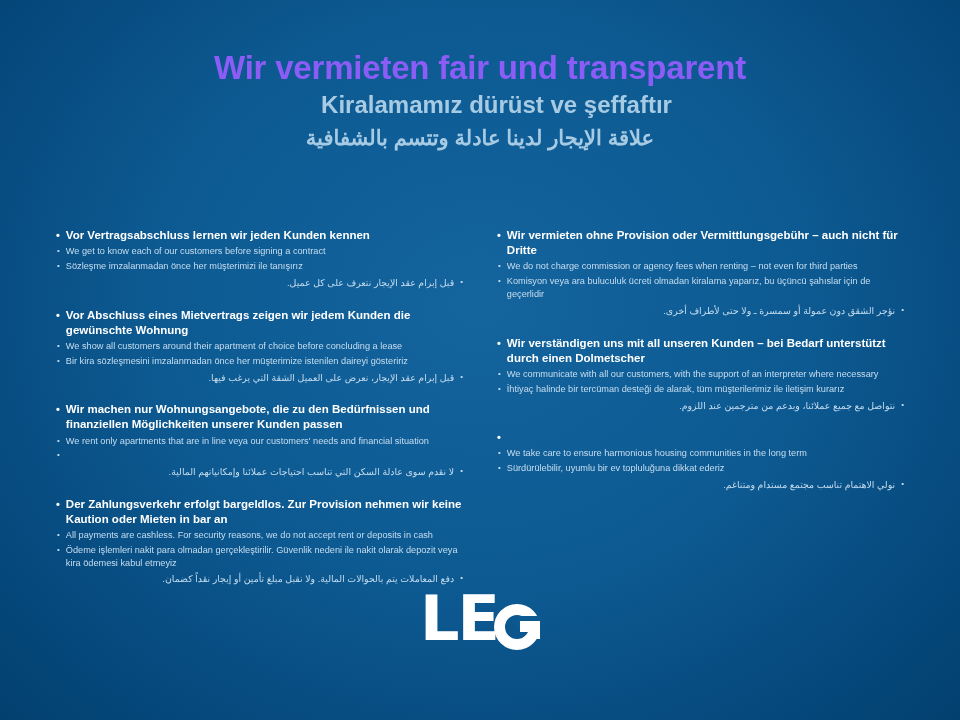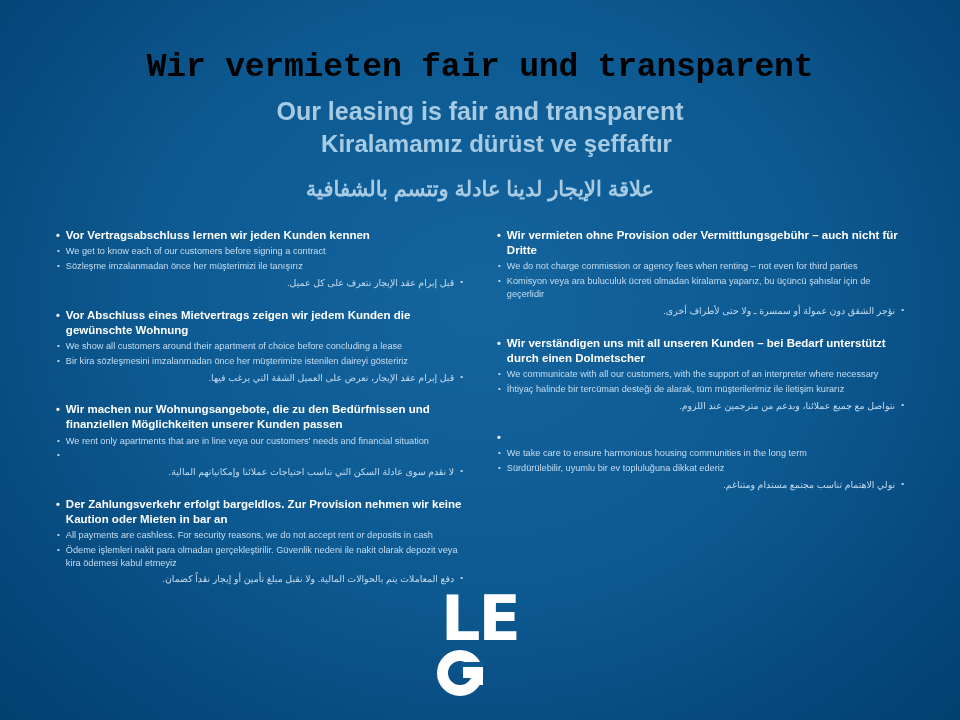--- a/index.html
+++ b/index.html
@@ -27,41 +27,40 @@
     position: absolute;
     top: 48px;
     left: 0;
     right: 0;
     text-align: center;
   }
   .title-de {
     font-size: 33px;
     font-weight: bold;
     letter-spacing: -0.2px;
-    color: #000000;
+    color: #8b5cf6;
     line-height: 1.2;
-    font-family: Liberation Mono, monospace;
   }
   .title-en {
     margin-top: 8px;
     font-size: 25px;
     font-weight: 600;
     color: #a8cbe4;
     line-height: 1.25;
   }
   .title-tr {
     margin-top: 2px;
     font-size: 24px;
     font-weight: 600;
     color: #a8cbe4;
     line-height: 1.25;
     margin-left: 33px;
   }
   .title-ar {
-    margin-top: 16px;
+    margin-top: 4px;
     font-size: 21px;
     font-weight: 600;
     color: #a8cbe4;
     direction: rtl;
     line-height: 1.3;
   }
 
   
   .columns {
     position: absolute;
@@ -136,23 +135,22 @@
   
   .logo {
     position: absolute;
     left: 0;
     right: 0;
     top: 588px;
     text-align: center;
   }
   .logo-wrap {
     display: inline-flex;
-    align-items: flex-start;
+    align-items: flex-end;
     justify-content: center;
-    flex-direction: column;
   }
   .logo-text {
     font-size: 62px;
     font-weight: bold;
     letter-spacing: -2px;
     color: #ffffff;
     font-family: "DejaVu Sans", sans-serif;
     line-height: 1;
   }
   .logo-mark {
@@ -193,21 +191,20 @@
     background: #ffffff;
   }
 </style>
 </head>
 <body>
 
 <div class="slide">
 
   <div class="headings">
     <div class="title-de">Wir vermieten fair und transparent</div>
-    <div class="title-en">Our leasing is fair and transparent</div>
     <div class="title-tr">Kiralamamız dürüst ve şeffaftır</div>
     <div class="title-ar">علاقة الإيجار لدينا عادلة وتتسم بالشفافية</div>
   </div>
 
   <div class="columns">
 
     <div class="col">
 
       <div class="block">
         <div class="block-head">

